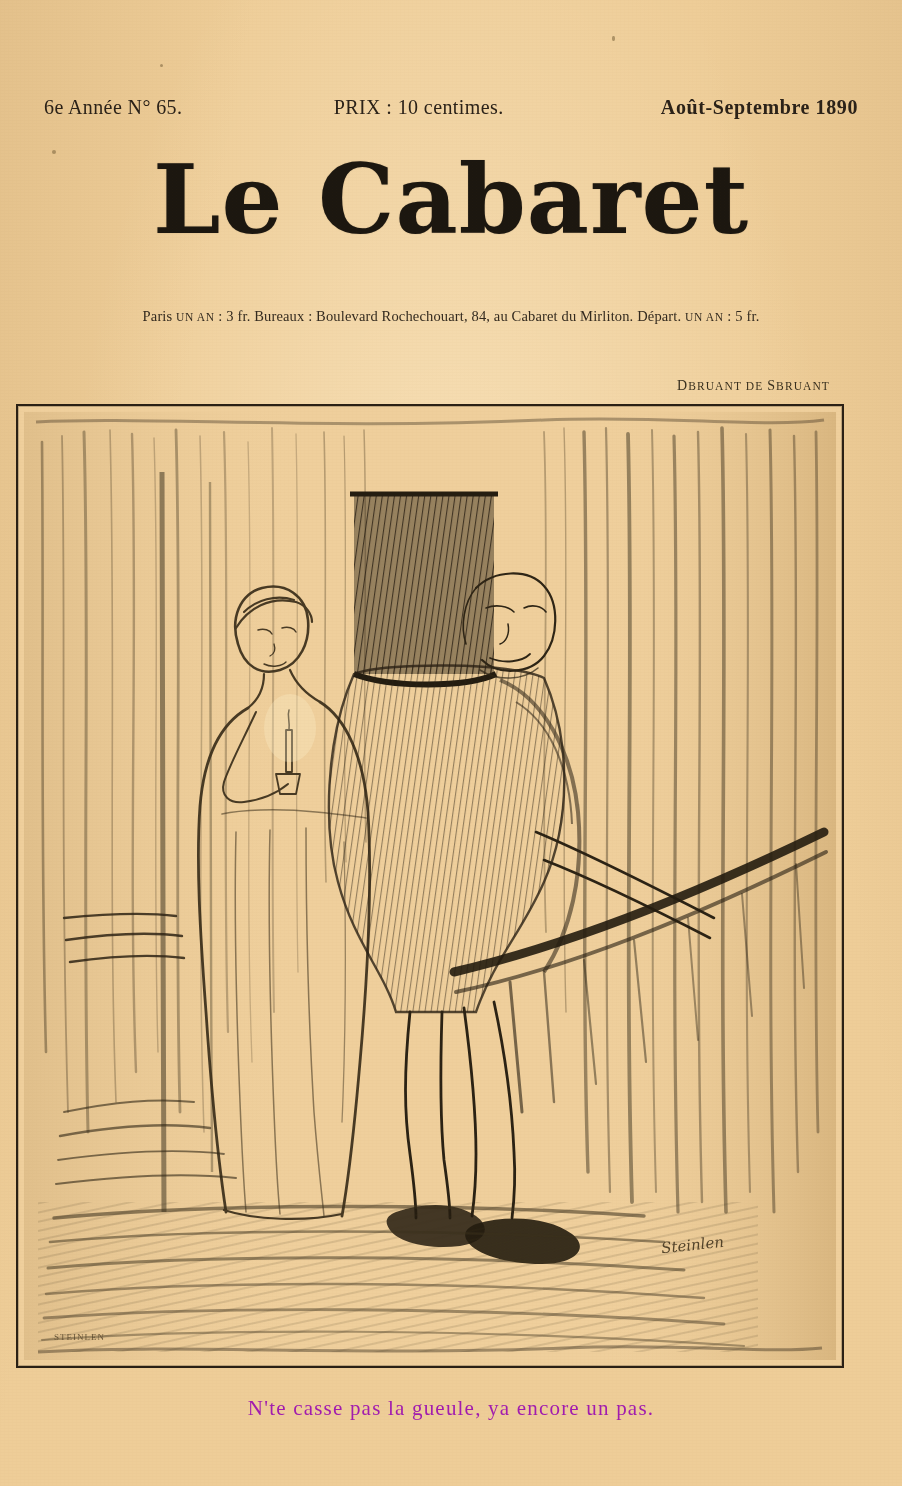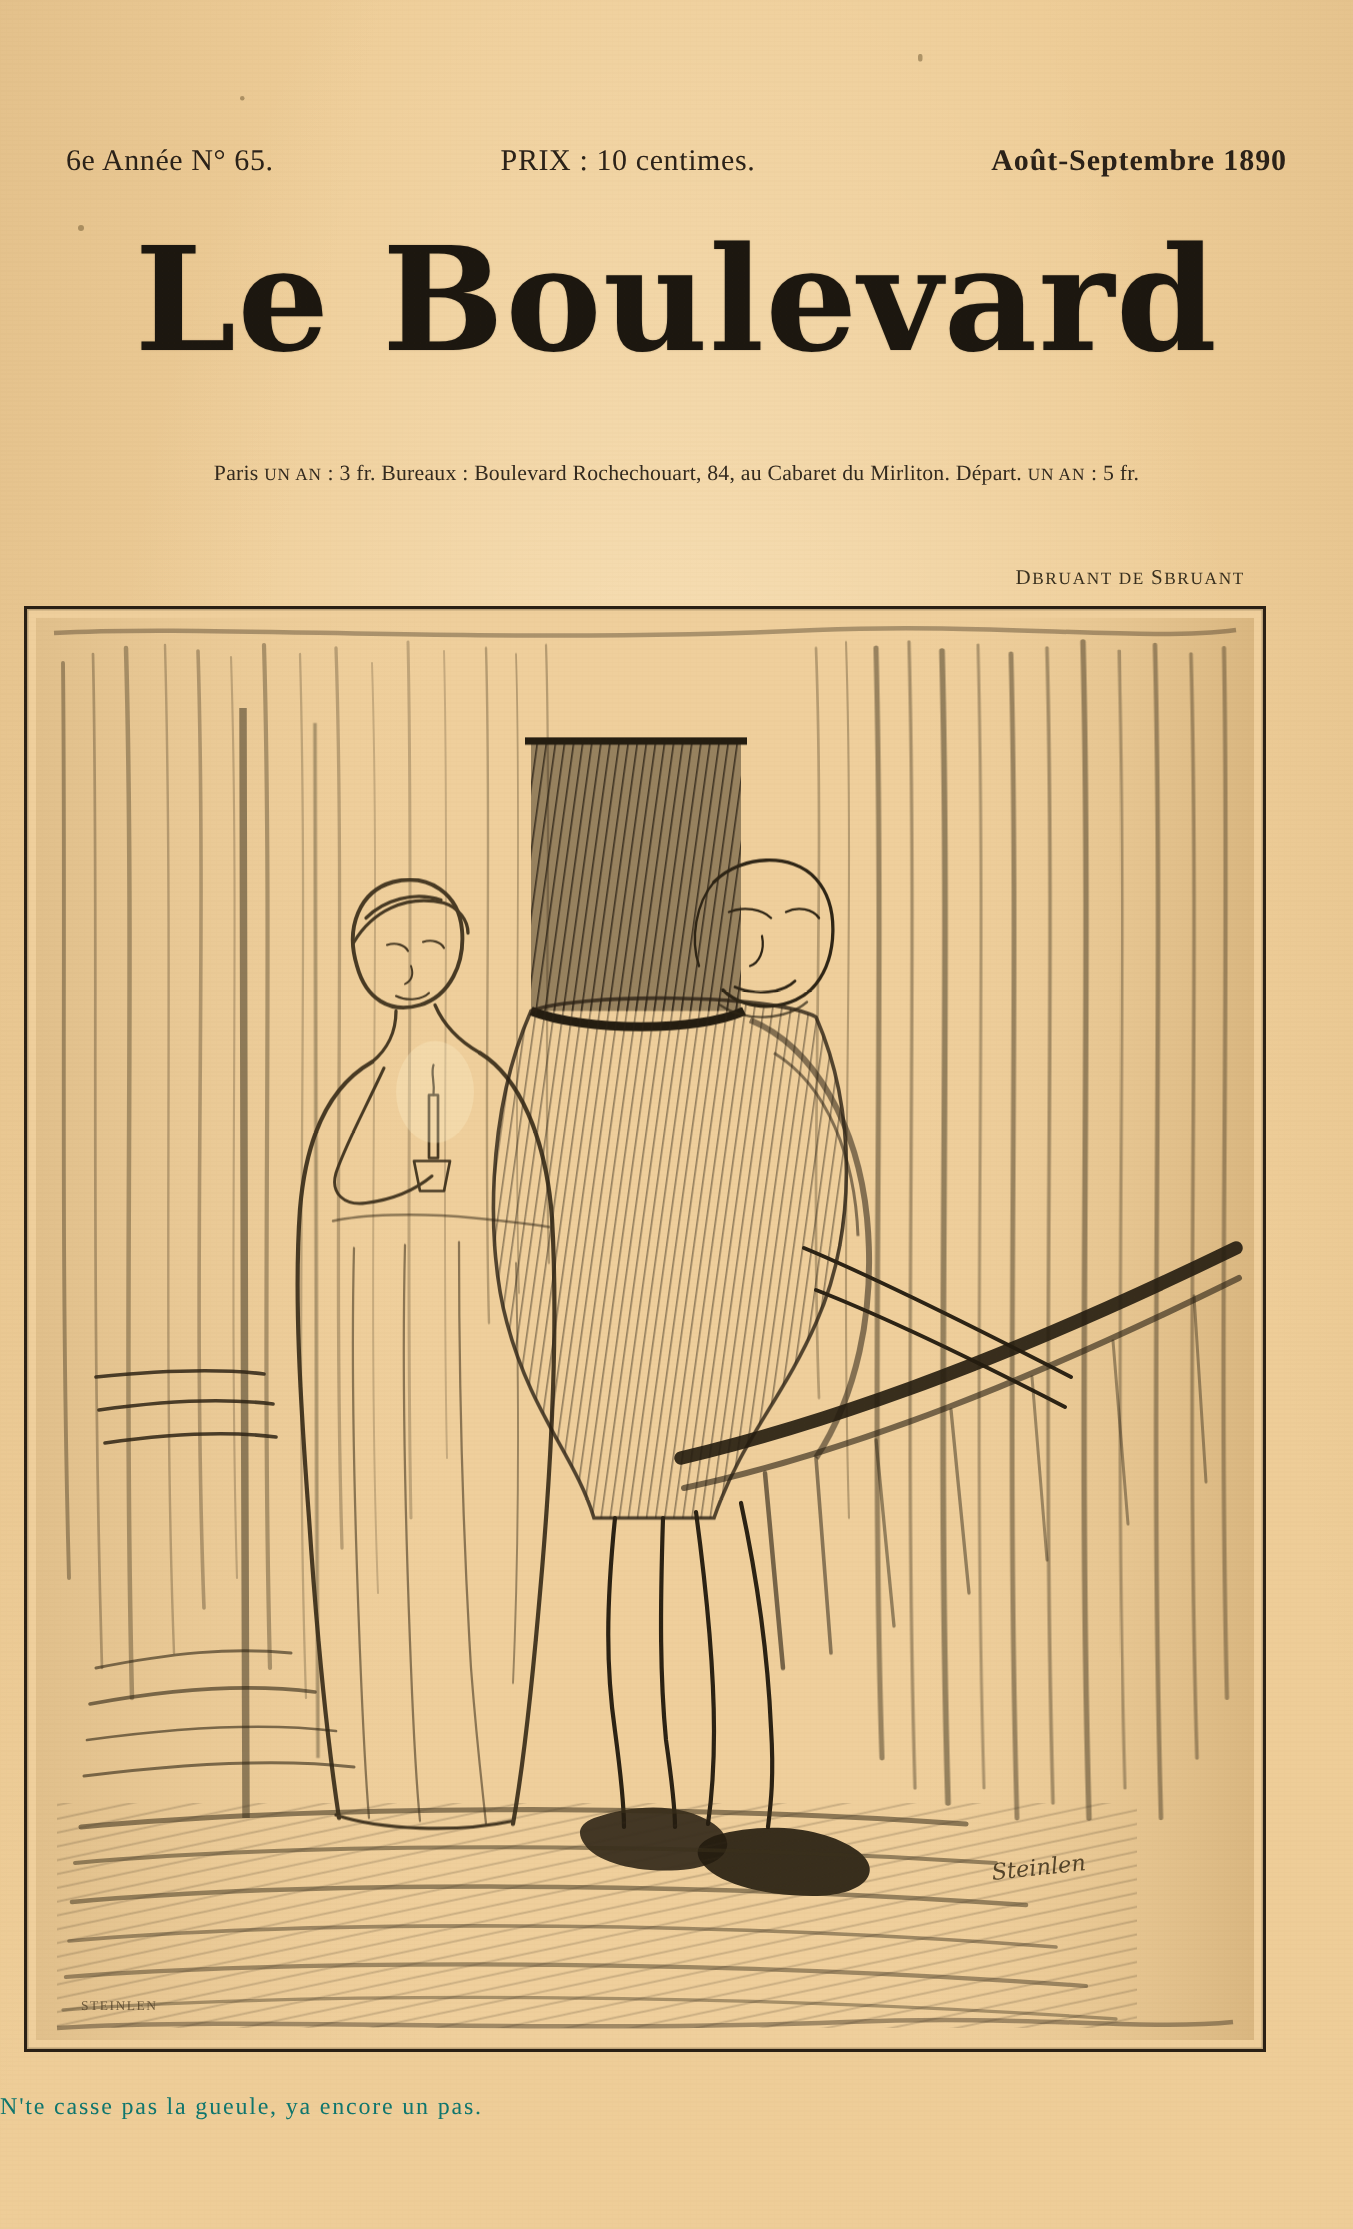--- a/index.html
+++ b/index.html
@@ -138,24 +138,24 @@
     inset: 6px;
     overflow: hidden;
   }
   .plate svg { display: block; width: 100%; height: 100%; }
 
   .caption {
     position: absolute;
     top: 1396px;
     left: 0;
     right: 0;
-    text-align: left;
-    font-size: 16px;
+    text-align: center;
+    font-size: 21px;
     letter-spacing: 1.2px;
-    color: #0f766e;
+    color: #a21caf;
   }
 
   .corner-mark {
     position: absolute;
     left: 36px;
     bottom: 24px;
     font-size: 9px;
     letter-spacing: 1px;
     color: #4a3a22;
     opacity: .75;
@@ -183,21 +183,21 @@
 <div class="paper"></div>
 
 <div class="content">
 
   <div class="issue-line">
     <span class="left">6e Année N° 65.</span>
     <span class="center">PRIX : 10 centimes.</span>
     <span class="right">Août-Septembre 1890</span>
   </div>
 
-  <div class="title">Le Boulevard</div>
+  <div class="title">Le Cabaret</div>
 
 
   <div class="address">
     <span>Paris</span>
     <span class="sc">UN AN</span>
     <span>: 3 fr. Bureaux : Boulevard Rochechouart, 84,  au Cabaret du Mirliton.  Départ.</span>
     <span class="sc">UN AN</span>
     <span>: 5 fr.</span>
   </div>
 

